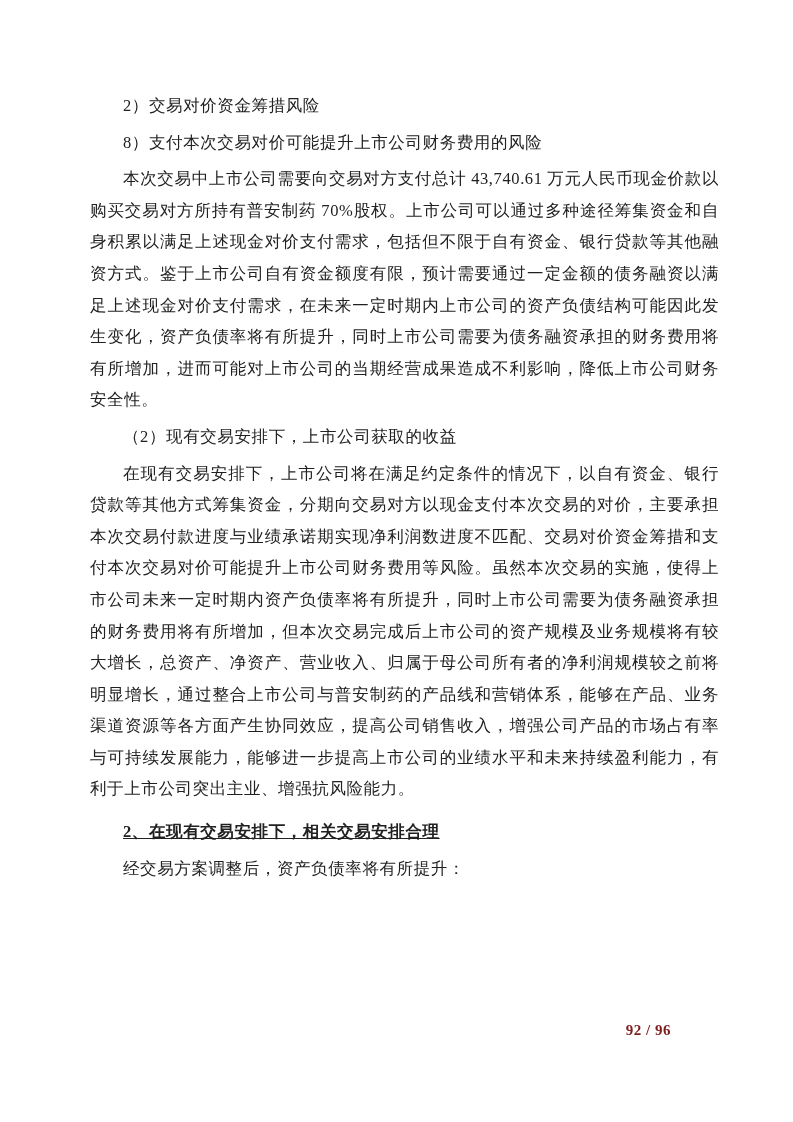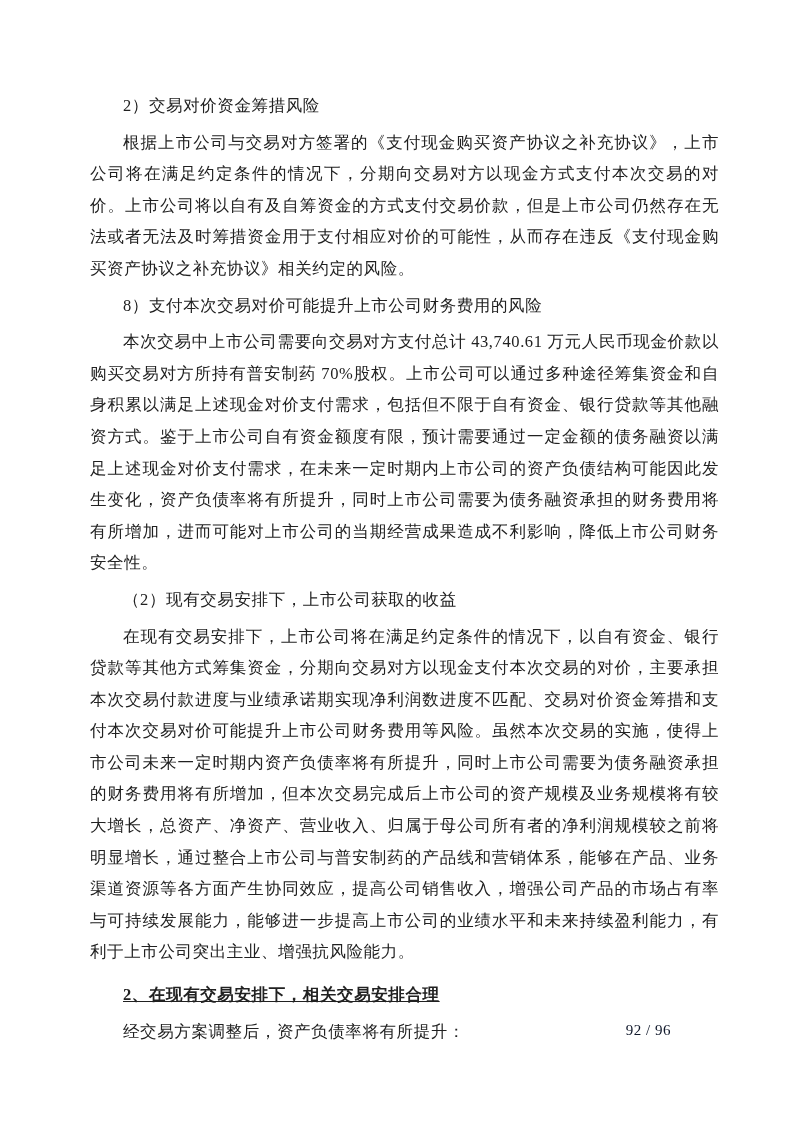--- a/index.html
+++ b/index.html
@@ -37,33 +37,32 @@
     font-weight: bold;
     margin-top: 11px;
     text-align: left;
     text-decoration: underline;
   }
   .page-footer {
     position: absolute;
     top: 1022px;
     right: 112px;
     font-size: 15px;
-    font-weight: normal;
+    font-weight: bold;
     letter-spacing: 0.5px;
-    color: #0f172a;
+    color: #7f1d1d;
     font-family: "Liberation Serif", "DejaVu Serif", serif;
   }
 </style>
 </head>
 <body>
 
 <div class="page">
   <div class="content">
     <p class="subheading">2）交易对价资金筹措风险</p>
-    <p class="body">根据上市公司与交易对方签署的《支付现金购买资产协议之补充协议》，上市公司将在满足约定条件的情况下，分期向交易对方以现金方式支付本次交易的对价。上市公司将以自有及自筹资金的方式支付交易价款，但是上市公司仍然存在无法或者无法及时筹措资金用于支付相应对价的可能性，从而存在违反《支付现金购买资产协议之补充协议》相关约定的风险。</p>
     <p class="subheading">8）支付本次交易对价可能提升上市公司财务费用的风险</p>
     <p class="body">本次交易中上市公司需要向交易对方支付总计 43,740.61 万元人民币现金价款以购买交易对方所持有普安制药 70%股权。上市公司可以通过多种途径筹集资金和自身积累以满足上述现金对价支付需求，包括但不限于自有资金、银行贷款等其他融资方式。鉴于上市公司自有资金额度有限，预计需要通过一定金额的债务融资以满足上述现金对价支付需求，在未来一定时期内上市公司的资产负债结构可能因此发生变化，资产负债率将有所提升，同时上市公司需要为债务融资承担的财务费用将有所增加，进而可能对上市公司的当期经营成果造成不利影响，降低上市公司财务安全性。</p>
     <p class="subheading">（2）现有交易安排下，上市公司获取的收益</p>
     <p class="body">在现有交易安排下，上市公司将在满足约定条件的情况下，以自有资金、银行贷款等其他方式筹集资金，分期向交易对方以现金支付本次交易的对价，主要承担本次交易付款进度与业绩承诺期实现净利润数进度不匹配、交易对价资金筹措和支付本次交易对价可能提升上市公司财务费用等风险。虽然本次交易的实施，使得上市公司未来一定时期内资产负债率将有所提升，同时上市公司需要为债务融资承担的财务费用将有所增加，但本次交易完成后上市公司的资产规模及业务规模将有较大增长，总资产、净资产、营业收入、归属于母公司所有者的净利润规模较之前将明显增长，通过整合上市公司与普安制药的产品线和营销体系，能够在产品、业务渠道资源等各方面产生协同效应，提高公司销售收入，增强公司产品的市场占有率与可持续发展能力，能够进一步提高上市公司的业绩水平和未来持续盈利能力，有利于上市公司突出主业、增强抗风险能力。</p>
     <p class="heading-bold">2、在现有交易安排下，相关交易安排合理</p>
     <p class="body">经交易方案调整后，资产负债率将有所提升：</p>
   </div>
 
   <div class="page-footer">92 / 96</div>
 </div>

